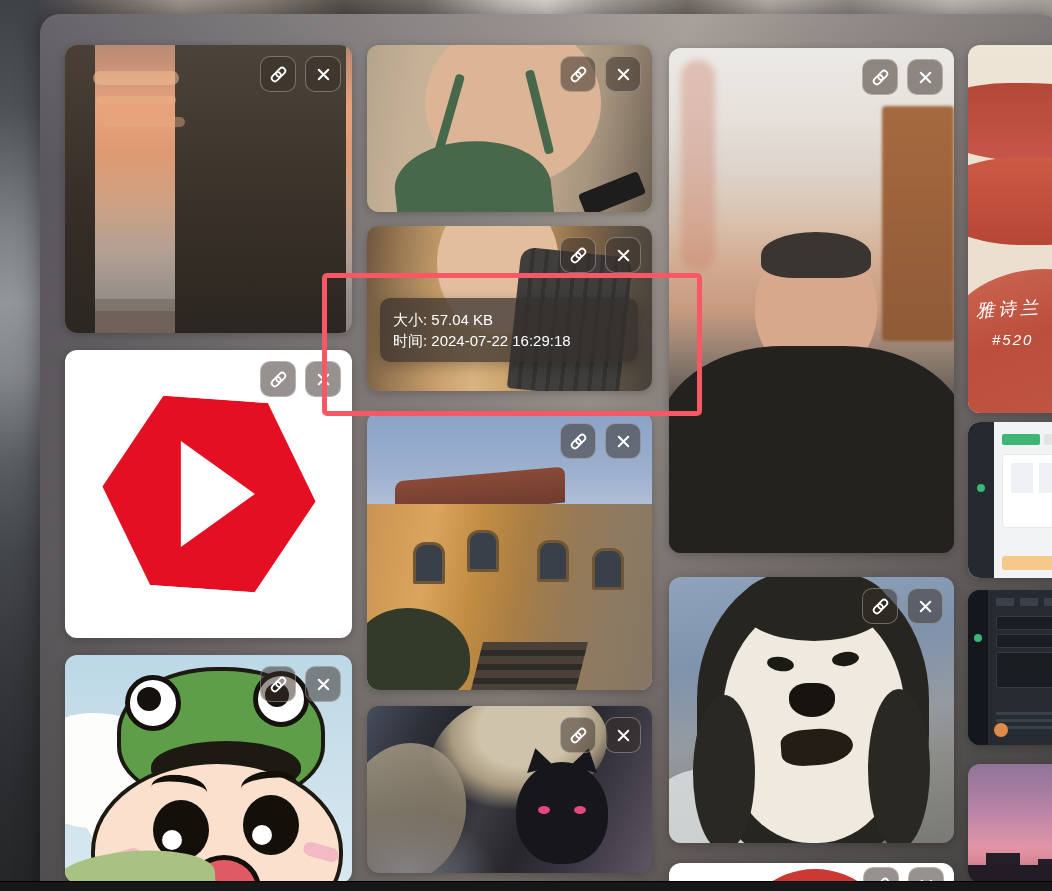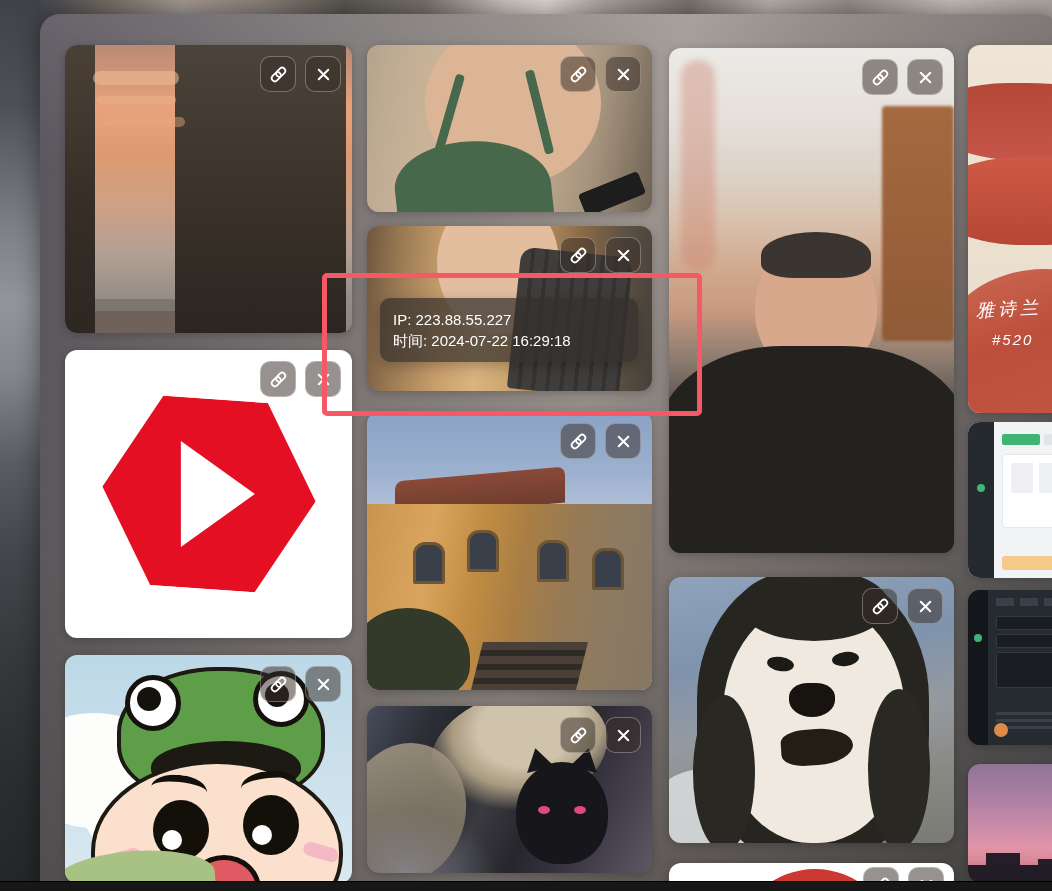--- a/index.html
+++ b/index.html
@@ -530,18 +530,18 @@
 
 <div class="card" id="card-pink">
   <div class="fill pk-bg"></div>
   <div class="bump bp1"></div>
   <div class="bump bp2"></div>
 
   <div class="pk-city"></div>
 </div>
 
 <div class="tooltip">
-  <div>IP: 223.88.55.227</div>
+  <div>大小: 57.04 KB</div>
   <div>时间: 2024-07-22 16:29:18</div>
 </div>
 <div class="hl-rect"></div>
 
 <div class="bottom-bar"></div>
 
 </body></html>

